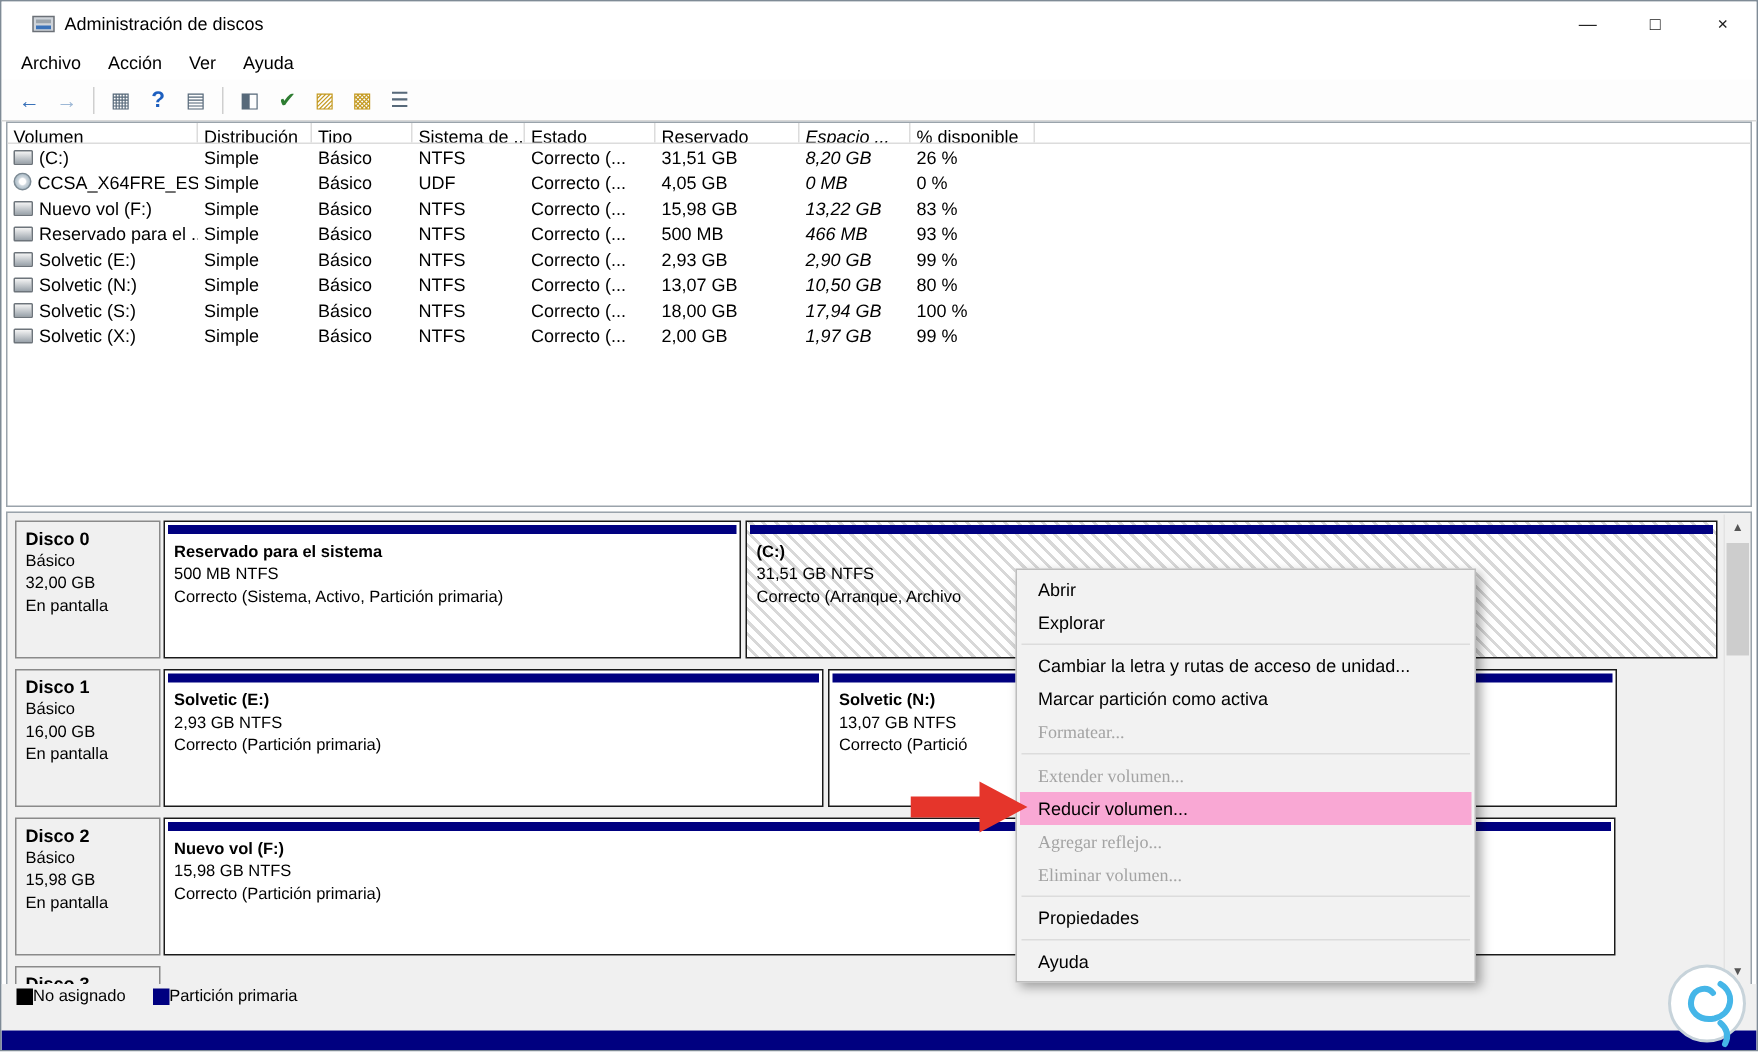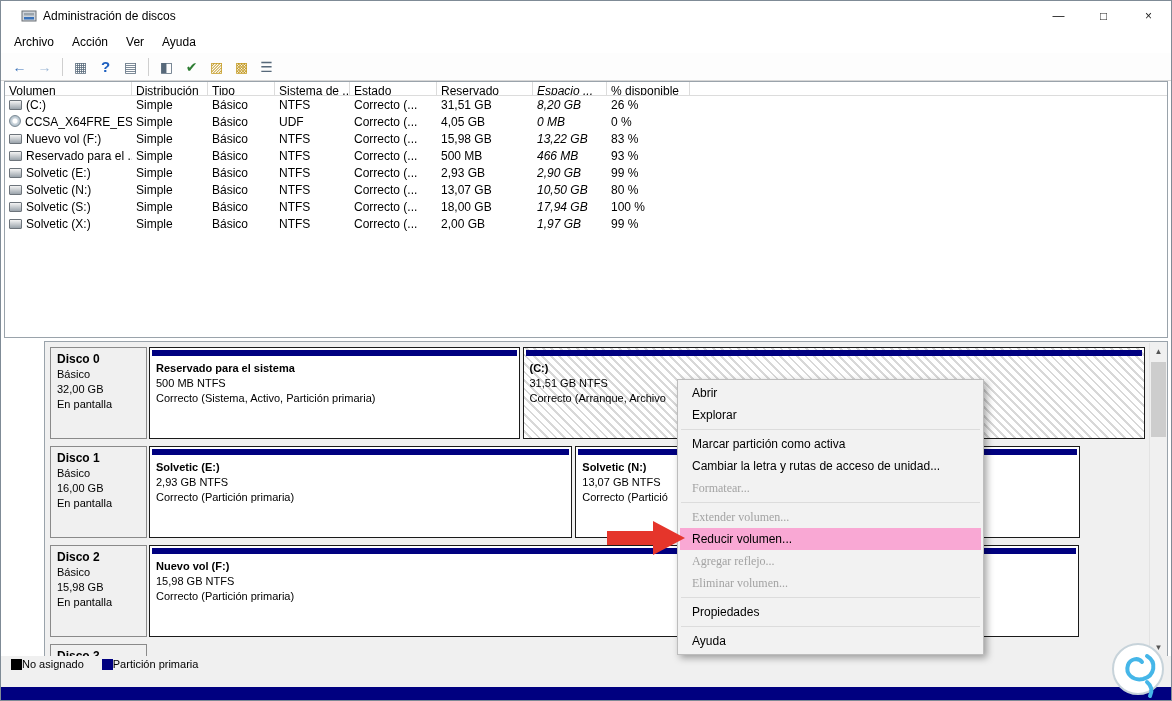--- a/index.html
+++ b/index.html
@@ -41,21 +41,21 @@
   .c4{width:87px;flex:none;}
   .c5{width:96px;flex:none;}
   .c6{width:74px;flex:none;font-style:italic;}
   .c7{width:83px;flex:none;}
   .cf{flex:1;border-right:none;}
   .vol-ico{display:inline-block;width:13px;height:10px;margin-right:4px;vertical-align:-1px;}
   .vol-ico.drive{background:linear-gradient(#f4f4f4,#9aa3ab);border:1px solid #6d747b;border-radius:1px;}
   .vol-ico.cd{width:12px;height:12px;border-radius:50%;border:1px solid #7c8a94;
     background:radial-gradient(circle at 50% 50%, #ffffff 2px, #cdd6dd 3px, #9fb3c0 6px);}
   
-  .disk-pane{position:absolute;left:3px;right:3px;top:340px;height:317px;border:1px solid #9aa3ab;background:#f0f0f0;overflow:hidden;margin-left:40px;}
+  .disk-pane{position:absolute;left:3px;right:3px;top:340px;height:317px;border:1px solid #9aa3ab;background:#f0f0f0;overflow:hidden;}
   .disk-row{position:absolute;left:5px;right:22px;height:92px;}
   .disk-label{position:absolute;left:0;top:0;width:97px;height:100%;background:#f0f0f0;border:1px solid #8a8a8a;
     padding:4px 6px;font-size:11px;line-height:15px;}
   .disk-name{font-weight:bold;font-size:12px;}
   .disk-parts{position:absolute;left:99px;right:0;top:0;height:100%;display:flex;gap:3px;}
   .part{position:relative;border:1px solid #1a1a1a;background:#fff;flex:none;overflow:hidden;}
   .part.hatched{background:repeating-linear-gradient(45deg,#ffffff 0px,#ffffff 4px,#d8d8d8 4px,#d8d8d8 6px);}
   .part-head{height:6px;background:#000080;margin:2px 2px 0 2px;}
   .part-body{padding:5px 6px;font-size:11px;line-height:15px;white-space:nowrap;}
   .part-name{font-weight:bold;}
@@ -319,22 +319,22 @@
         <span>Partición primaria</span>
       </div>
     </div>
   </div>
   <div class="bottom-strip"></div>
 
   <div class="context-menu">
     <div class="cm-item">Abrir</div>
     <div class="cm-item">Explorar</div>
     <div class="cm-sep"></div>
+    <div class="cm-item">Cambiar la letra y rutas de acceso de unidad...</div>
     <div class="cm-item">Marcar partición como activa</div>
-    <div class="cm-item">Cambiar la letra y rutas de acceso de unidad...</div>
     <div class="cm-item disabled">Formatear...</div>
     <div class="cm-sep"></div>
     <div class="cm-item disabled">Extender volumen...</div>
     <div class="cm-item highlight">Reducir volumen...</div>
     <div class="cm-item disabled">Agregar reflejo...</div>
     <div class="cm-item disabled">Eliminar volumen...</div>
     <div class="cm-sep"></div>
     <div class="cm-item">Propiedades</div>
     <div class="cm-sep"></div>
     <div class="cm-item">Ayuda</div>

